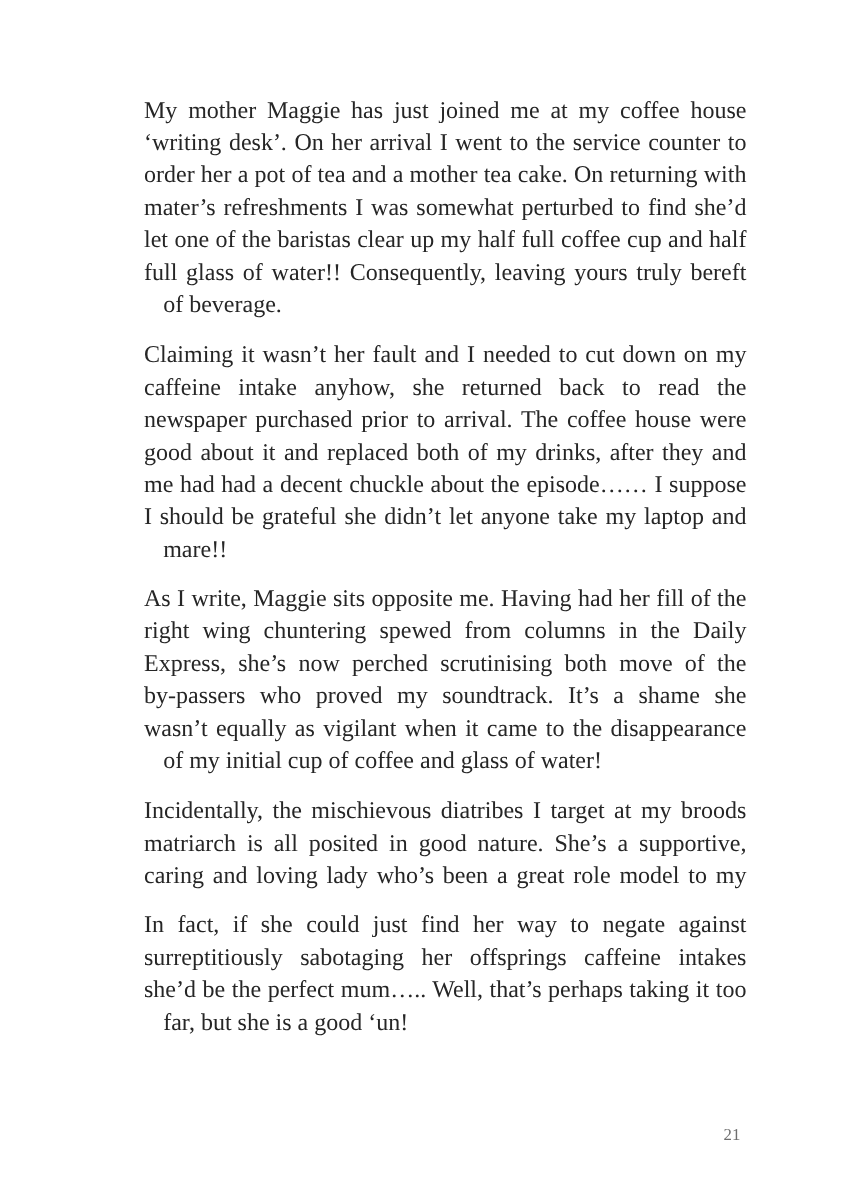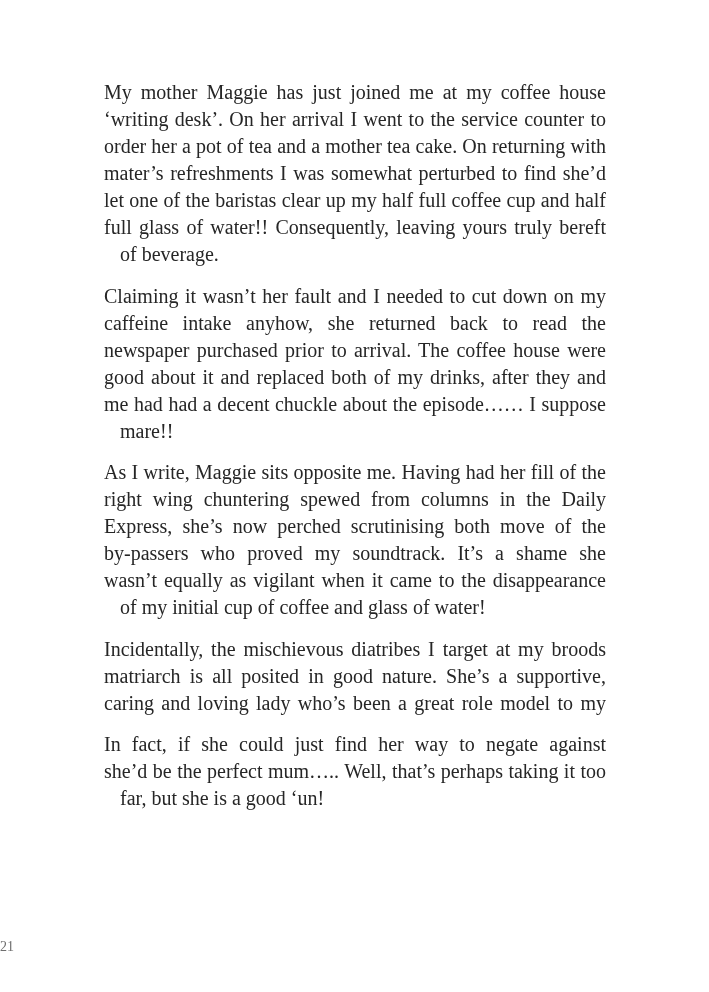--- a/index.html
+++ b/index.html
@@ -10,21 +10,21 @@
   .page {
     position: relative;
     width: 709px;
     height: 992px;
     background: #ffffff;
     font-family: "Liberation Serif", serif;
     overflow: hidden;
   }
   .text-block {
     position: absolute;
-    left: 104px;
+    left: 120px;
     top: 79px;
     width: 502px;
     font-size: 20px;
     line-height: 27px;
     color: #262626;
   }
   .paragraph {
     margin: 0 0 14.5px 0;
     padding: 0;
   }
@@ -35,21 +35,21 @@
   }
   .line.para-last {
     text-align-last: left;
     margin-left: 16px;
   }
   .page-number {
     position: absolute;
     top: 939px;
     left: 0;
     width: 617px;
-    text-align: left;
+    text-align: right;
     font-size: 14px;
     line-height: 16px;
     color: #6e6e6e;
   }
 </style>
 </head>
 <body>
 
 <div class="page">
   <div class="text-block" id="text-block">
@@ -61,35 +61,37 @@
         <div class="line">let one of the baristas clear up my half full coffee cup and half</div>
         <div class="line">full glass of water!! Consequently, leaving yours truly bereft</div>
         <div class="line para-last">of beverage.</div>
       </div>
       <div class="paragraph">
         <div class="line">Claiming it wasn’t her fault and I needed to cut down on my</div>
         <div class="line">caffeine intake anyhow, she returned back to read the</div>
         <div class="line">newspaper purchased prior to arrival. The coffee house were</div>
         <div class="line">good about it and replaced both of my drinks, after they and</div>
         <div class="line">me had had a decent chuckle about the episode…… I suppose</div>
+        <div class="line">I should be grateful she didn’t let anyone take my laptop and</div>
         <div class="line para-last">mare!!</div>
       </div>
       <div class="paragraph">
         <div class="line">As I write, Maggie sits opposite me. Having had her fill of the</div>
         <div class="line">right wing chuntering spewed from columns in the Daily</div>
         <div class="line">Express, she’s now perched scrutinising both move of the</div>
         <div class="line">by-passers who proved my soundtrack. It’s a shame she</div>
         <div class="line">wasn’t equally as vigilant when it came to the disappearance</div>
         <div class="line para-last">of my initial cup of coffee and glass of water!</div>
       </div>
       <div class="paragraph">
         <div class="line">Incidentally, the mischievous diatribes I target at my broods</div>
         <div class="line">matriarch is all posited in good nature. She’s a supportive,</div>
         <div class="line">caring and loving lady who’s been a great role model to my</div>
       </div>
       <div class="paragraph">
         <div class="line">In fact, if she could just find her way to negate against</div>
+        <div class="line">surreptitiously sabotaging her offsprings caffeine intakes</div>
         <div class="line">she’d be the perfect mum….. Well, that’s perhaps taking it too</div>
         <div class="line para-last">far, but she is a good ‘un!</div>
       </div>
     </div>
   <div class="page-number">21</div>
 </div>
 
 </body></html>

